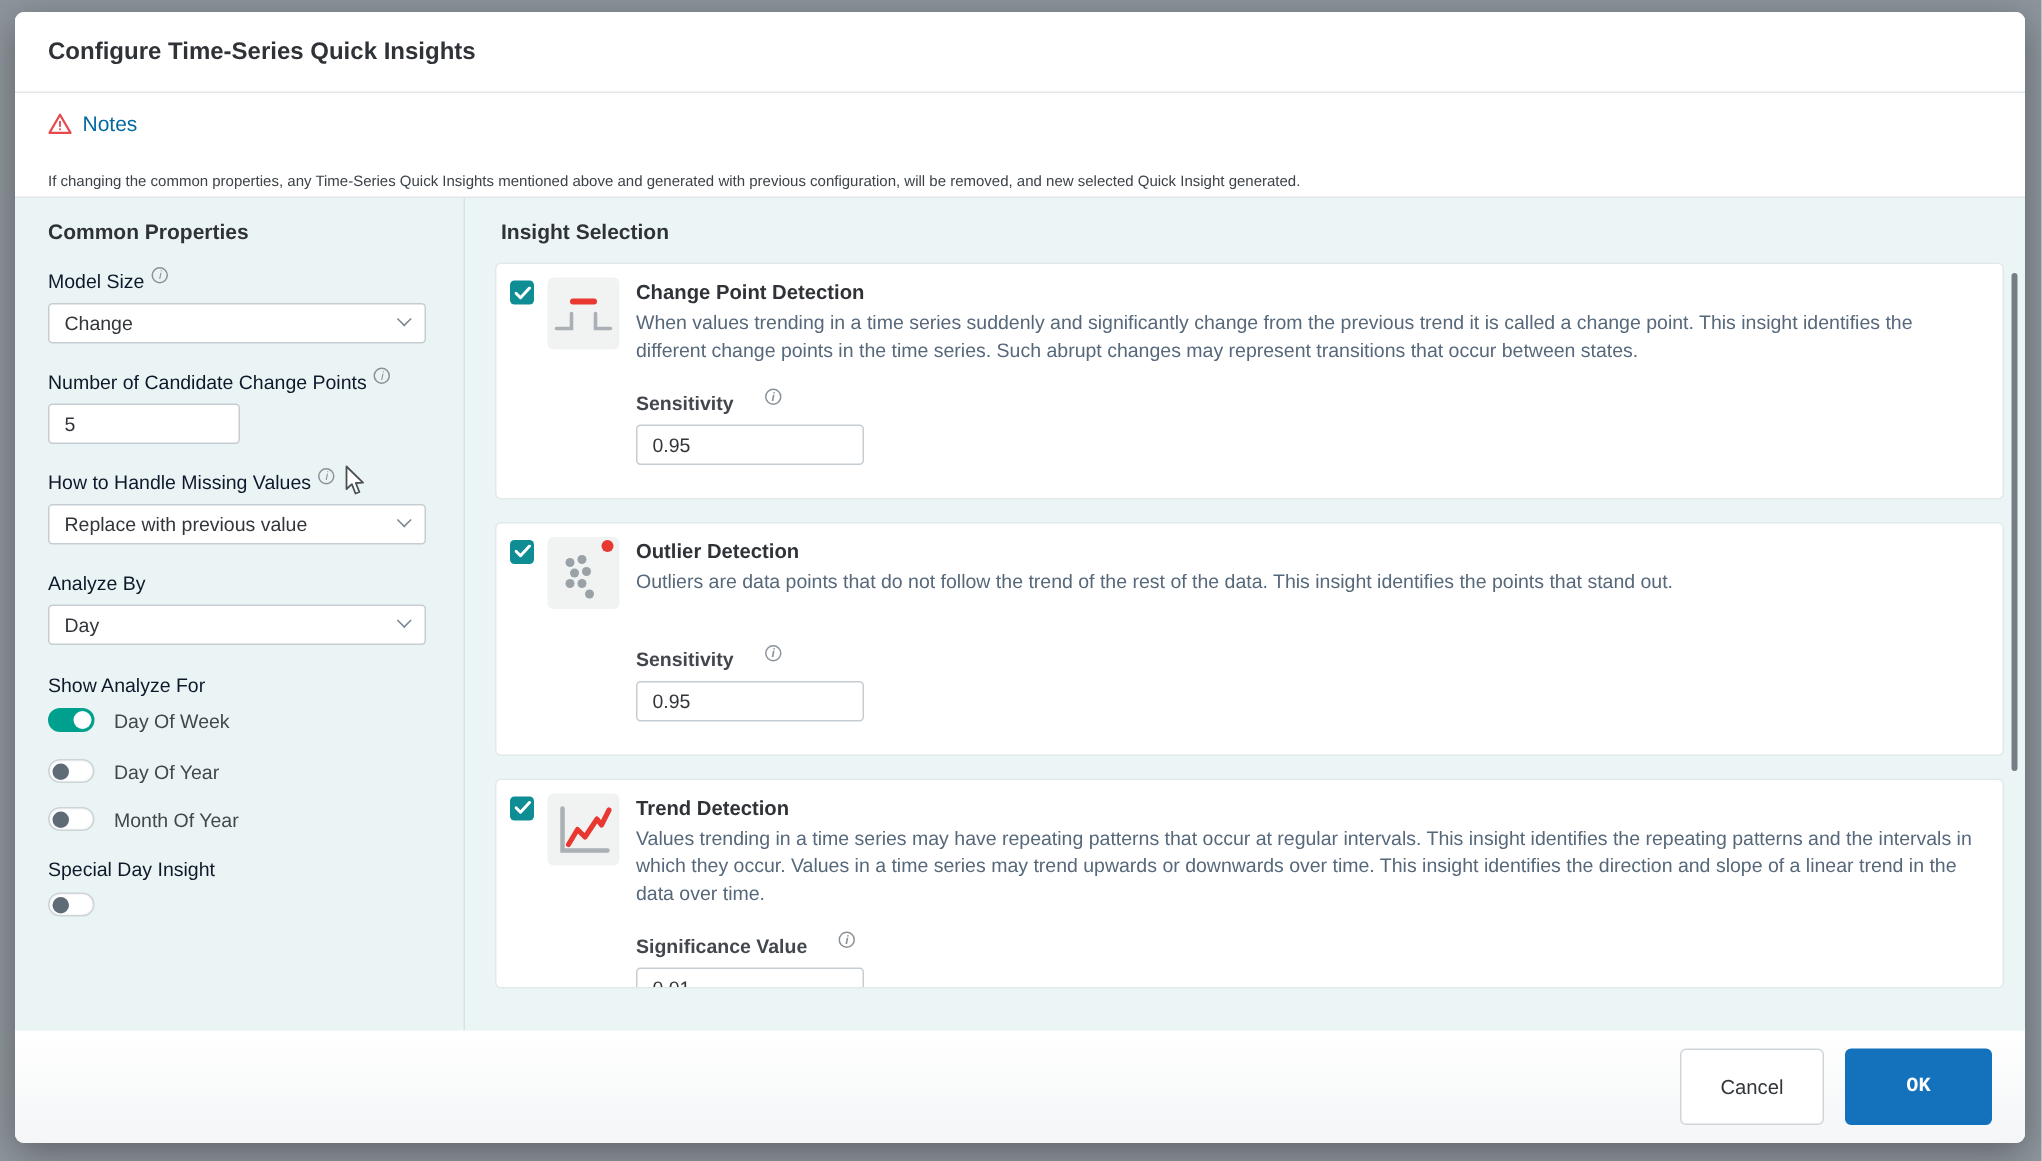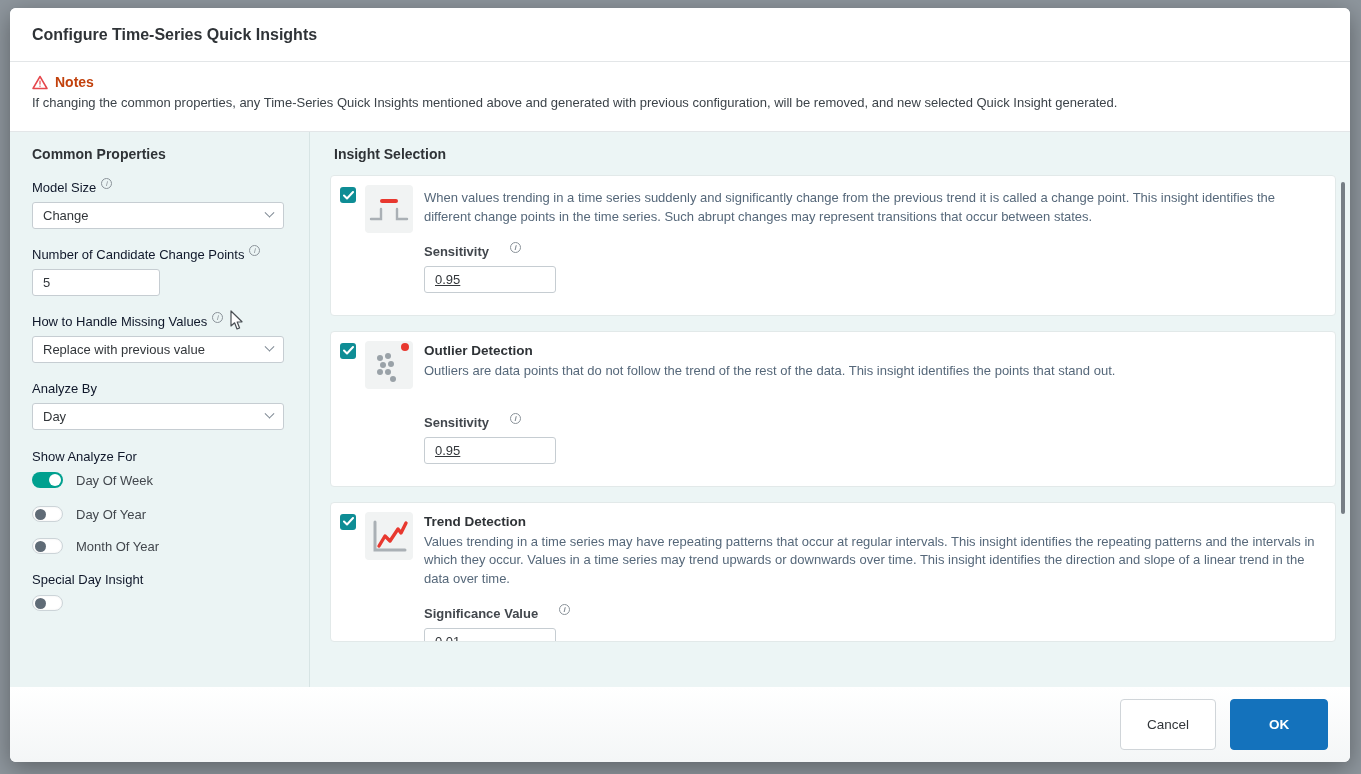--- a/index.html
+++ b/index.html
@@ -21,23 +21,23 @@
   .dlg-header {
     height:54px; flex:0 0 54px; display:flex; align-items:center;
     padding:0 22px; border-bottom:1px solid #e3e6e8; background:#fff;
   }
   .dlg-title { font-size:16px; font-weight:bold; color:#2f3337; }
   
   .notes {
     flex:0 0 70px; padding:12px 22px 0 22px; border-bottom:1px solid #e3e6e8; background:#fff;
   }
   .notes-head { display:flex; align-items:center; gap:7px; }
-  .notes-title { color:#c2410c; font-weight:bold; font-size:14px; }
+  .notes-title { color:#0369a1; font-weight:normal; font-size:14px; }
   .warn-icon { width:16px; height:15px; display:inline-block; }
-  .notes-body { margin-top:5px; font-size:13px; color:#3c4349; }
+  .notes-body { margin-top:26px; font-size:10px; color:#3c4349; }
   
   .content { flex:1 1 auto; display:flex; overflow:hidden; background:#ecf5f5; position:relative; }
   .left-panel {
     width:300px; flex:0 0 300px; background:#ebf4f4; border-right:1px solid #d7e4e4;
     padding:14px 22px; overflow:hidden;
   }
   .panel-heading { font-size:14px; font-weight:bold; color:#2f3337; }
   .fld-label { margin-top:18px; margin-bottom:7px; font-size:13px; color:#0f172a; display:flex; align-items:center; gap:5px; }
   .info { display:inline-block; width:11px; height:11px; border:1px solid #8a9299; border-radius:50%;
     font-size:8px; line-height:10px; text-align:center; color:#8a9299; position:relative; top:-4px; flex:0 0 11px; }
@@ -69,33 +69,33 @@
   .checkbox { width:16px; height:16px; border-radius:3px; background:#0e8d95; flex:0 0 16px;
     display:flex; align-items:center; justify-content:center; margin-top:2px; cursor:pointer; }
   .checkbox svg { display:block; }
   .icon-tile { width:48px; height:48px; background:#f1f3f3; border-radius:4px; margin-left:9px;
     flex:0 0 48px; display:flex; align-items:center; justify-content:center; }
   .card-main { margin-left:11px; flex:1 1 auto; min-width:0; }
   .card-title { font-size:13.5px; font-weight:bold; color:#2f3337; margin-top:2px; }
   .card-desc { font-size:13px; color:#56687a; line-height:1.45; margin-top:4px; max-width:905px; }
   .card-fld-label { margin-top:17px; margin-bottom:7px; font-size:13px; font-weight:bold; color:#42474d;
     display:flex; align-items:center; gap:21px; }
-  .card .text-input { width:132px;text-decoration:underline; }
+  .card .text-input { width:152px; }
   .card.clipped { height:140px; overflow:hidden; }
   
   .scrollbar { position:absolute; right:5px; top:50px; width:4px; height:332px; background:#767e85; border-radius:2px; }
   
   .dlg-footer {
     flex:0 0 75px; background:linear-gradient(#ffffff, #f4f6f7); display:flex; align-items:center;
     justify-content:flex-end; gap:14px; padding-right:22px;
   }
   .btn { height:51px; border-radius:4px; font-size:13.5px; font-family:"Liberation Sans", sans-serif;
     display:flex; align-items:center; justify-content:center; cursor:pointer; }
   .btn-cancel { width:96px; background:#fff; border:1px solid #d0d5d9; color:#32363a; }
-  .btn-ok { width:98px; background:#1472bc; border:1px solid #1472bc; color:#fff; font-weight:bold; }
+  .btn-ok { width:98px; background:#1472bc; border:1px solid #1472bc; color:#fff; font-weight:bold;font-family:Liberation Mono, monospace; }
   
   .cursor { position:absolute; left:230px; top:310px; z-index:50; }
 </style>
 </head>
 <body>
 
 <div class="dialog">
 
   <div class="dlg-header">
     <div class="dlg-title">Configure Time-Series Quick Insights</div>
@@ -195,20 +195,21 @@
             </svg>
         </span>
         <span class="icon-tile">
           <svg width="40" height="28" viewBox="0 0 40 28">
             <path d="M2 24 H12 V14" fill="none" stroke="#aab0b5" stroke-width="2.4" stroke-linecap="round"></path>
             <path d="M28 14 V24 H38" fill="none" stroke="#aab0b5" stroke-width="2.4" stroke-linecap="round"></path>
             <path d="M13 6 H27" fill="none" stroke="#e8382f" stroke-width="4" stroke-linecap="round"></path>
           </svg>
         </span>
         <div class="card-main">
+          <div class="card-title">Change Point Detection</div>
           <div class="card-desc" style="max-width:905px">When values trending in a time series suddenly and significantly change from the previous trend it is called a change point. This insight identifies the different change points in the time series. Such abrupt changes may represent transitions that occur between states.</div>
           <div class="card-fld-label">
             <span>Sensitivity</span>
             <span class="info"></span>
           </div>
           <input class="text-input" value="0.95" style="">
         </div>
       </div>
 
       <div class="card">

